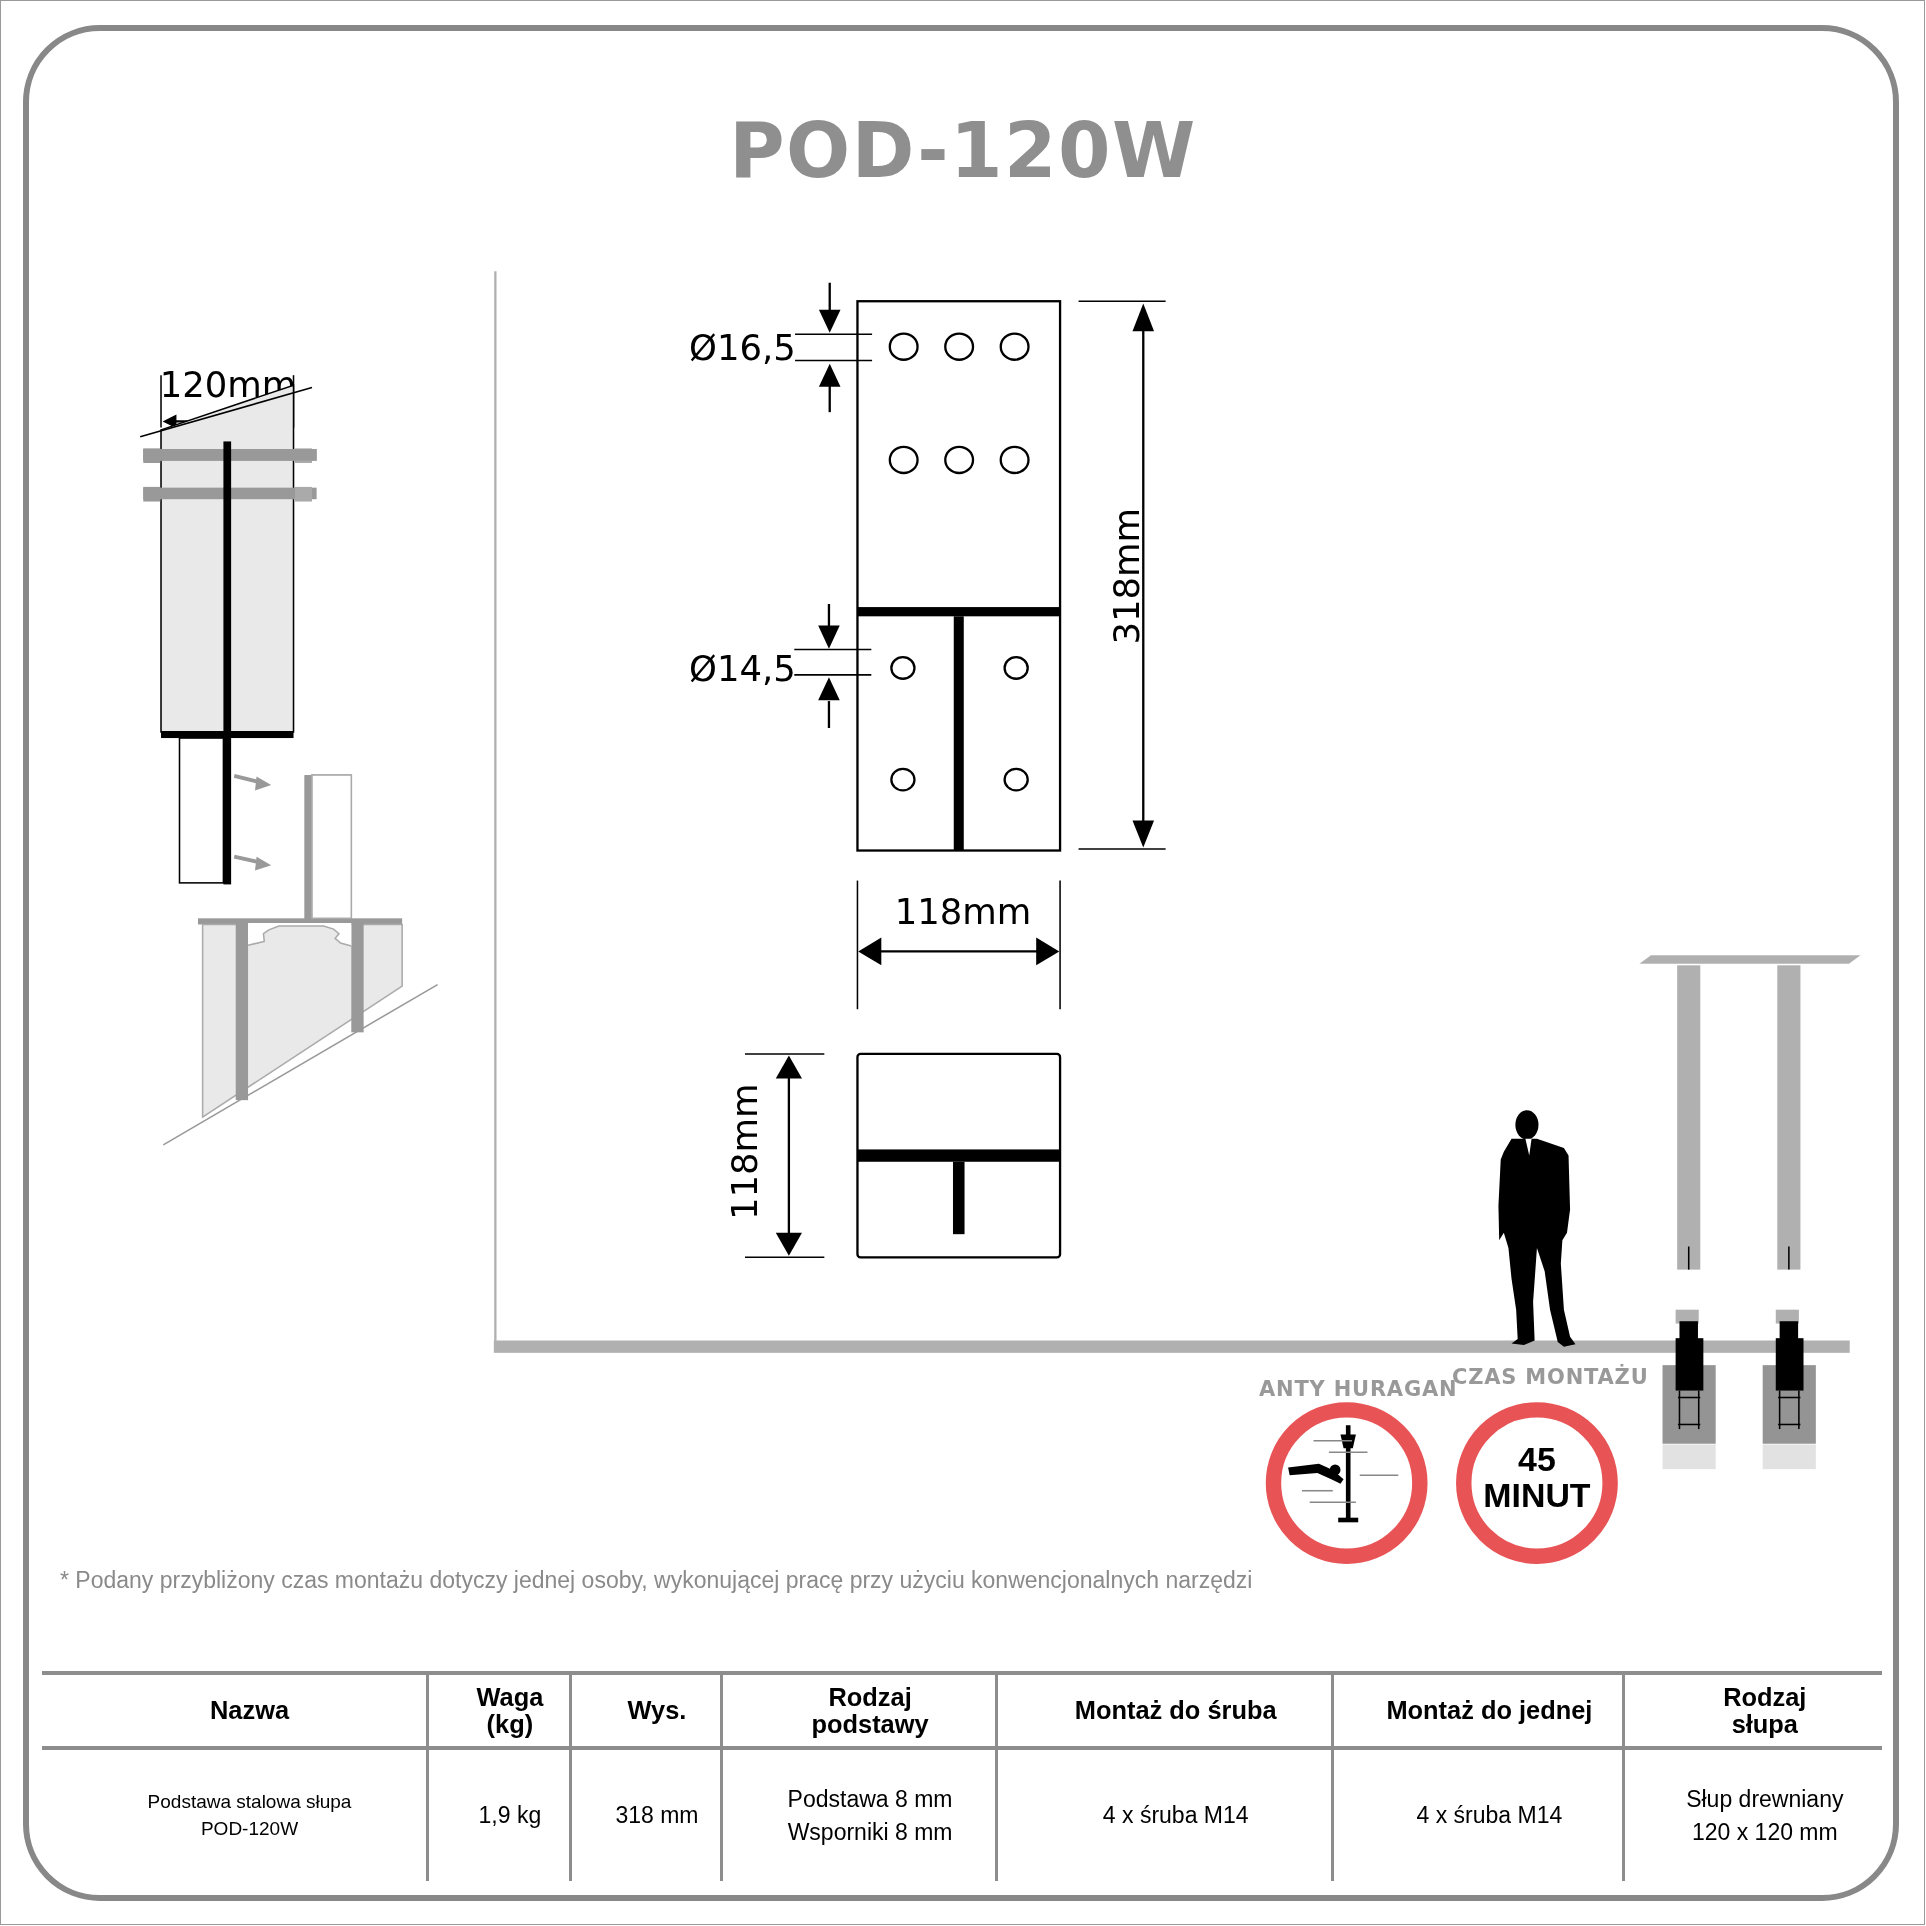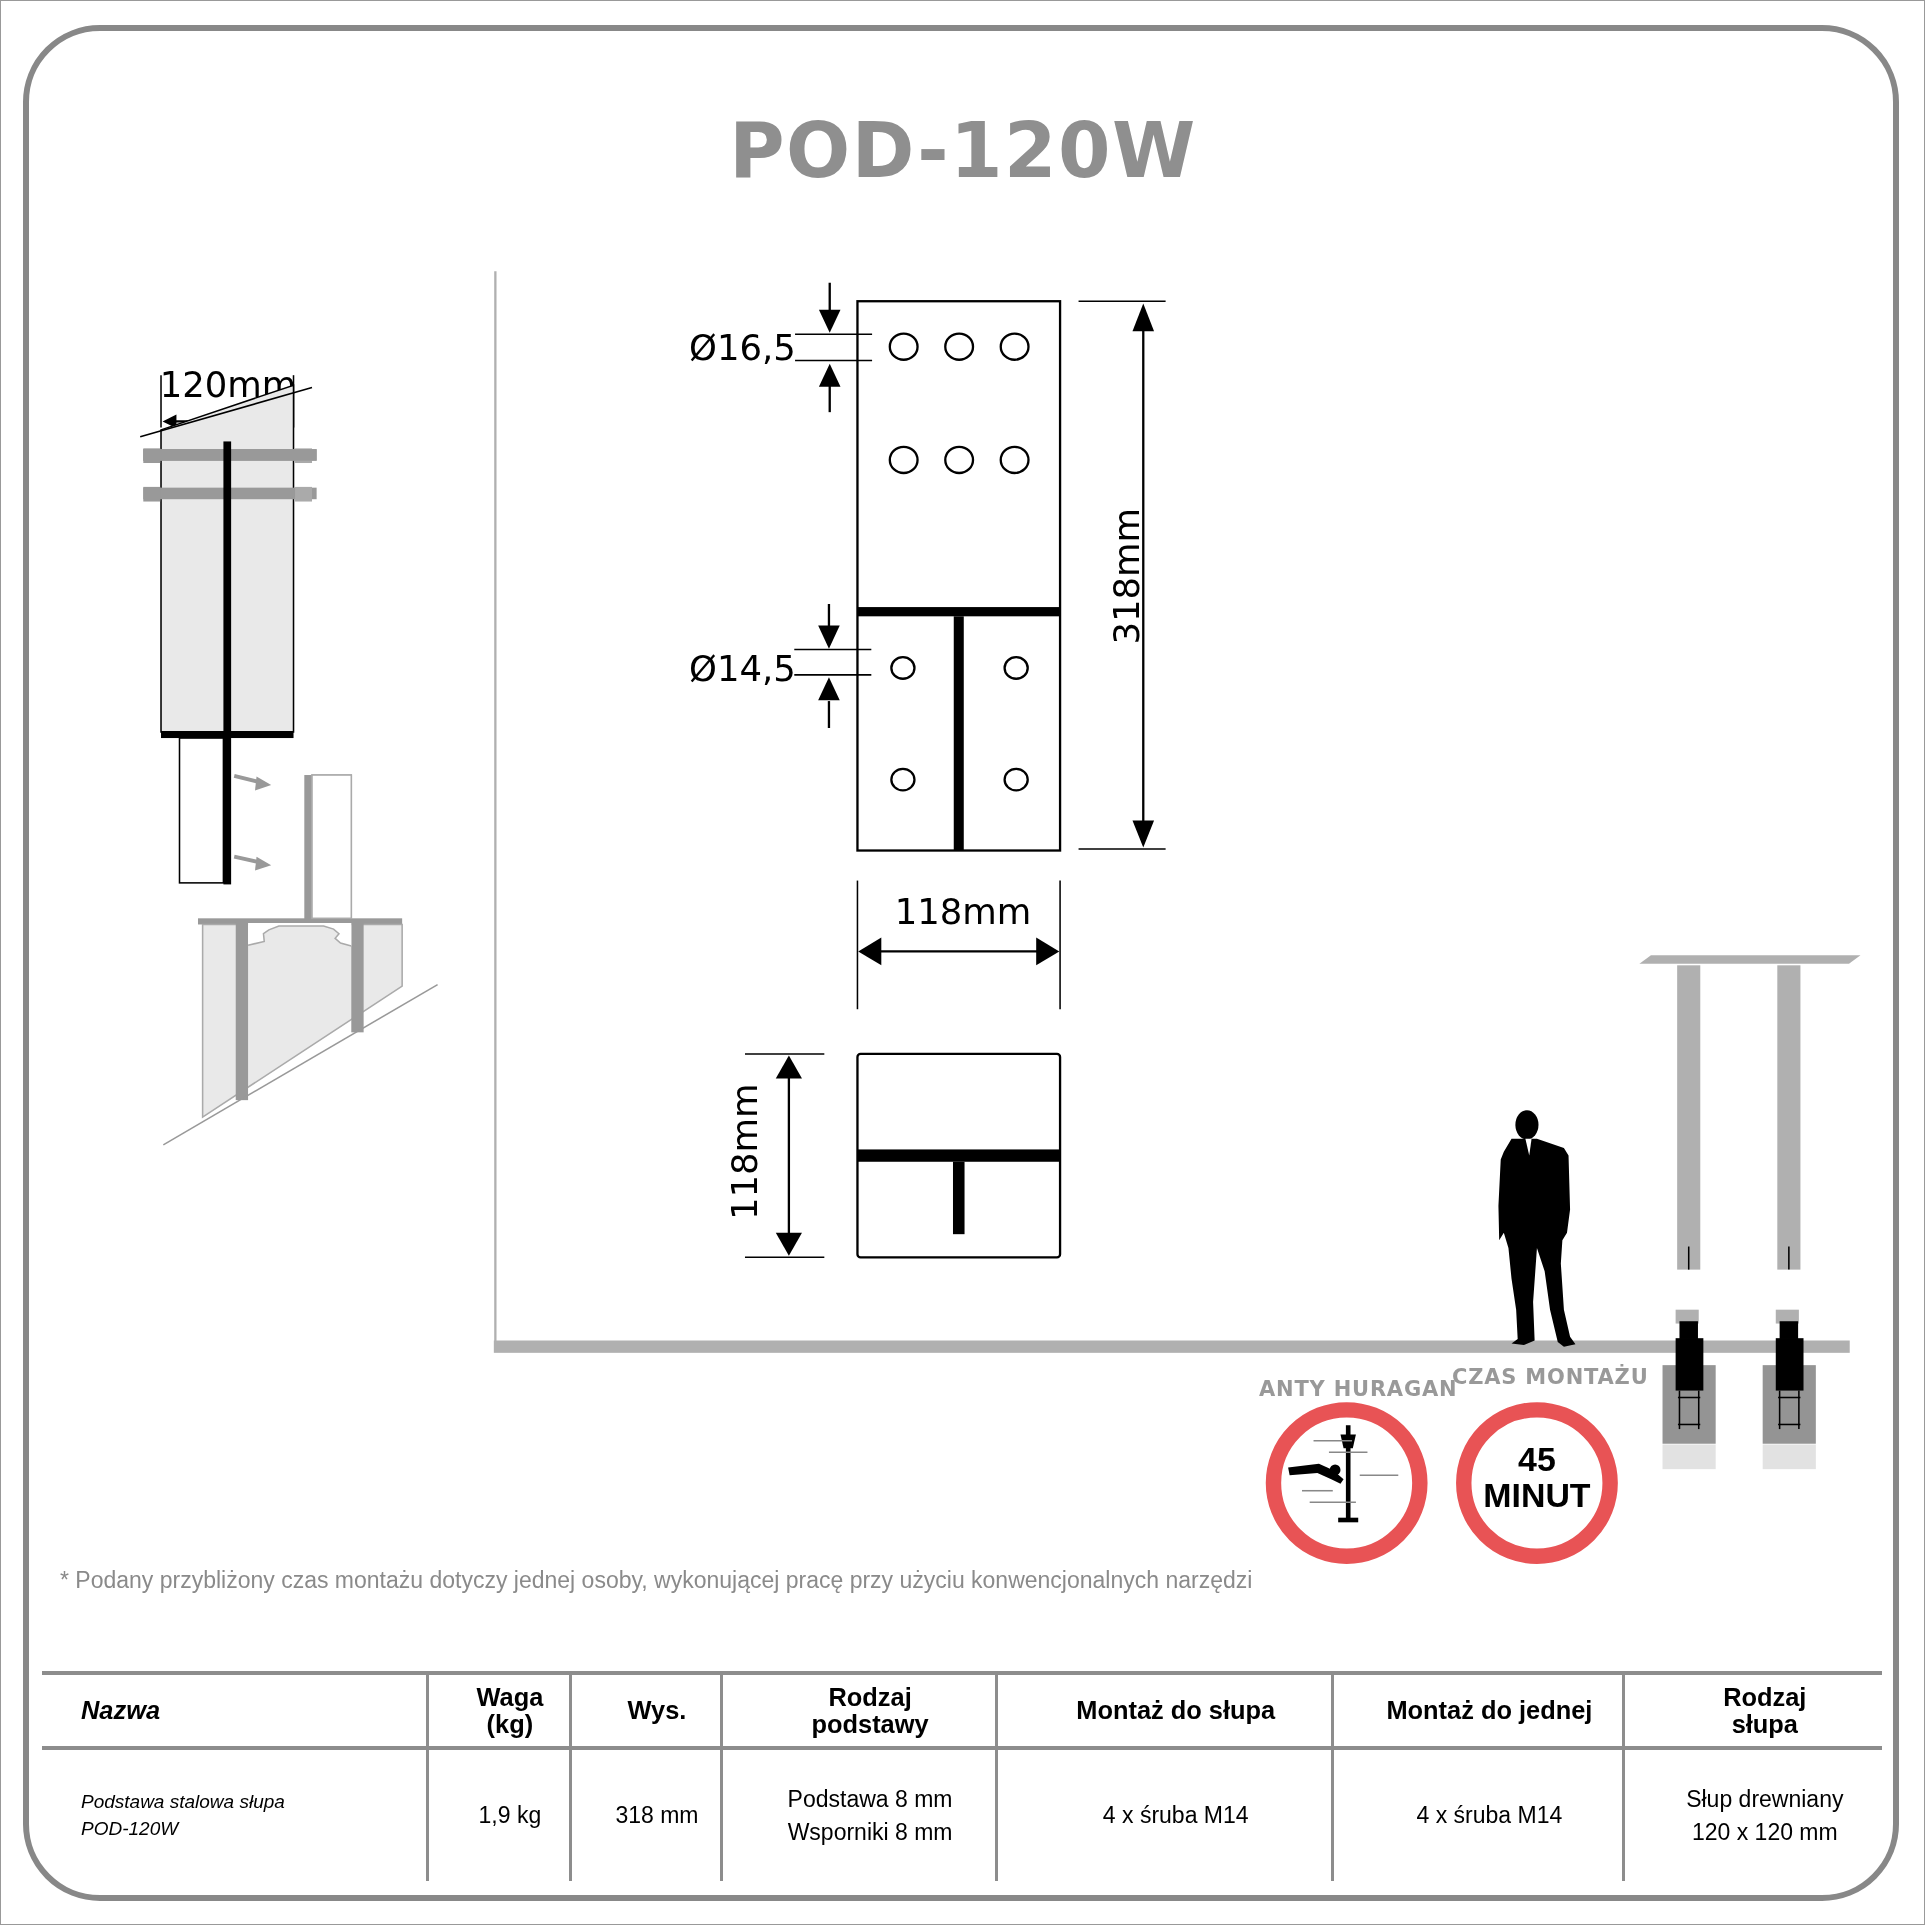--- a/index.html
+++ b/index.html
@@ -8,21 +8,21 @@
   .card { position:absolute; left:23px; top:25px; width:1876px; height:1876px; border:6.2px solid #888; border-radius:77px; box-sizing:border-box; background:#fff; }
   .title { position:absolute; left:0; width:1926px; top:106px; text-align:center; font-family:"DejaVu Sans", sans-serif; font-weight:bold; font-size:77px; color:#8f8f8f; letter-spacing:1.5px; transform:scaleX(0.98); }
   svg.drawing { position:absolute; left:0; top:0; }
   .lbl { font-family:"DejaVu Sans", sans-serif; fill:#000; }
   .badge-title { position:absolute; top:1365px; font-family:"DejaVu Sans", sans-serif; font-weight:bold; font-size:21px; color:#999; letter-spacing:0.8px; }
   .footnote { position:absolute; left:60px; top:1567px; font-family:"Liberation Sans", sans-serif; font-size:23px; color:#8a8a8a; }
   table.spec { position:absolute; left:42px; top:1671px; width:1840px; border-collapse:collapse; font-family:"Liberation Sans", sans-serif; }
   table.spec th { font-weight:bold; font-size:25.4px; color:#000; height:71px; border-top:4.6px solid #8d8d8d; border-bottom:4.6px solid #8d8d8d; padding:0 7.7px; line-height:1.05; }
   table.spec td { font-size:23px; color:#000; height:131px; padding:0 7.7px; line-height:1.4; text-align:center; vertical-align:middle; }
   table.spec th + th, table.spec td + td { border-left:3.1px solid #8d8d8d;padding-left:30px; }
-  table.spec th.left, table.spec td.left { text-align:left; padding-left:39px;font-style:italic; }
+  table.spec th.left, table.spec td.left { text-align:center; padding-left:39px; }
   table.spec td.small { font-size:19px; }
   .minut { font-family:"Liberation Sans", sans-serif; font-weight:bold; fill:#000; }
 </style>
 </head>
 <body>
 
 <div class="outer-frame"></div>
 <div class="card"></div>
 
 <div class="title">POD-120W</div>
@@ -214,21 +214,21 @@
       <col style="width:336px">
       <col style="width:291px">
       <col style="width:258px">
   </colgroup>
   <thead>
     <tr>
       <th class="left"><span>Nazwa</span></th>
       <th><span>Waga</span><br><span>(kg)</span></th>
       <th><span>Wys.</span></th>
       <th><span>Rodzaj</span><br><span>podstawy</span></th>
-      <th><span>Montaż do słupa</span></th>
+      <th><span>Montaż do śruba</span></th>
       <th><span>Montaż do jednej</span></th>
       <th><span>Rodzaj</span><br><span>słupa</span></th>
     </tr>
   </thead>
   <tbody>
     <tr>
       <td class="left small"><span>Podstawa stalowa słupa</span><br><span>POD-120W</span></td>
       <td>1,9 kg</td>
       <td>318 mm</td>
       <td><span>Podstawa 8 mm</span><br><span>Wsporniki 8 mm</span></td>

